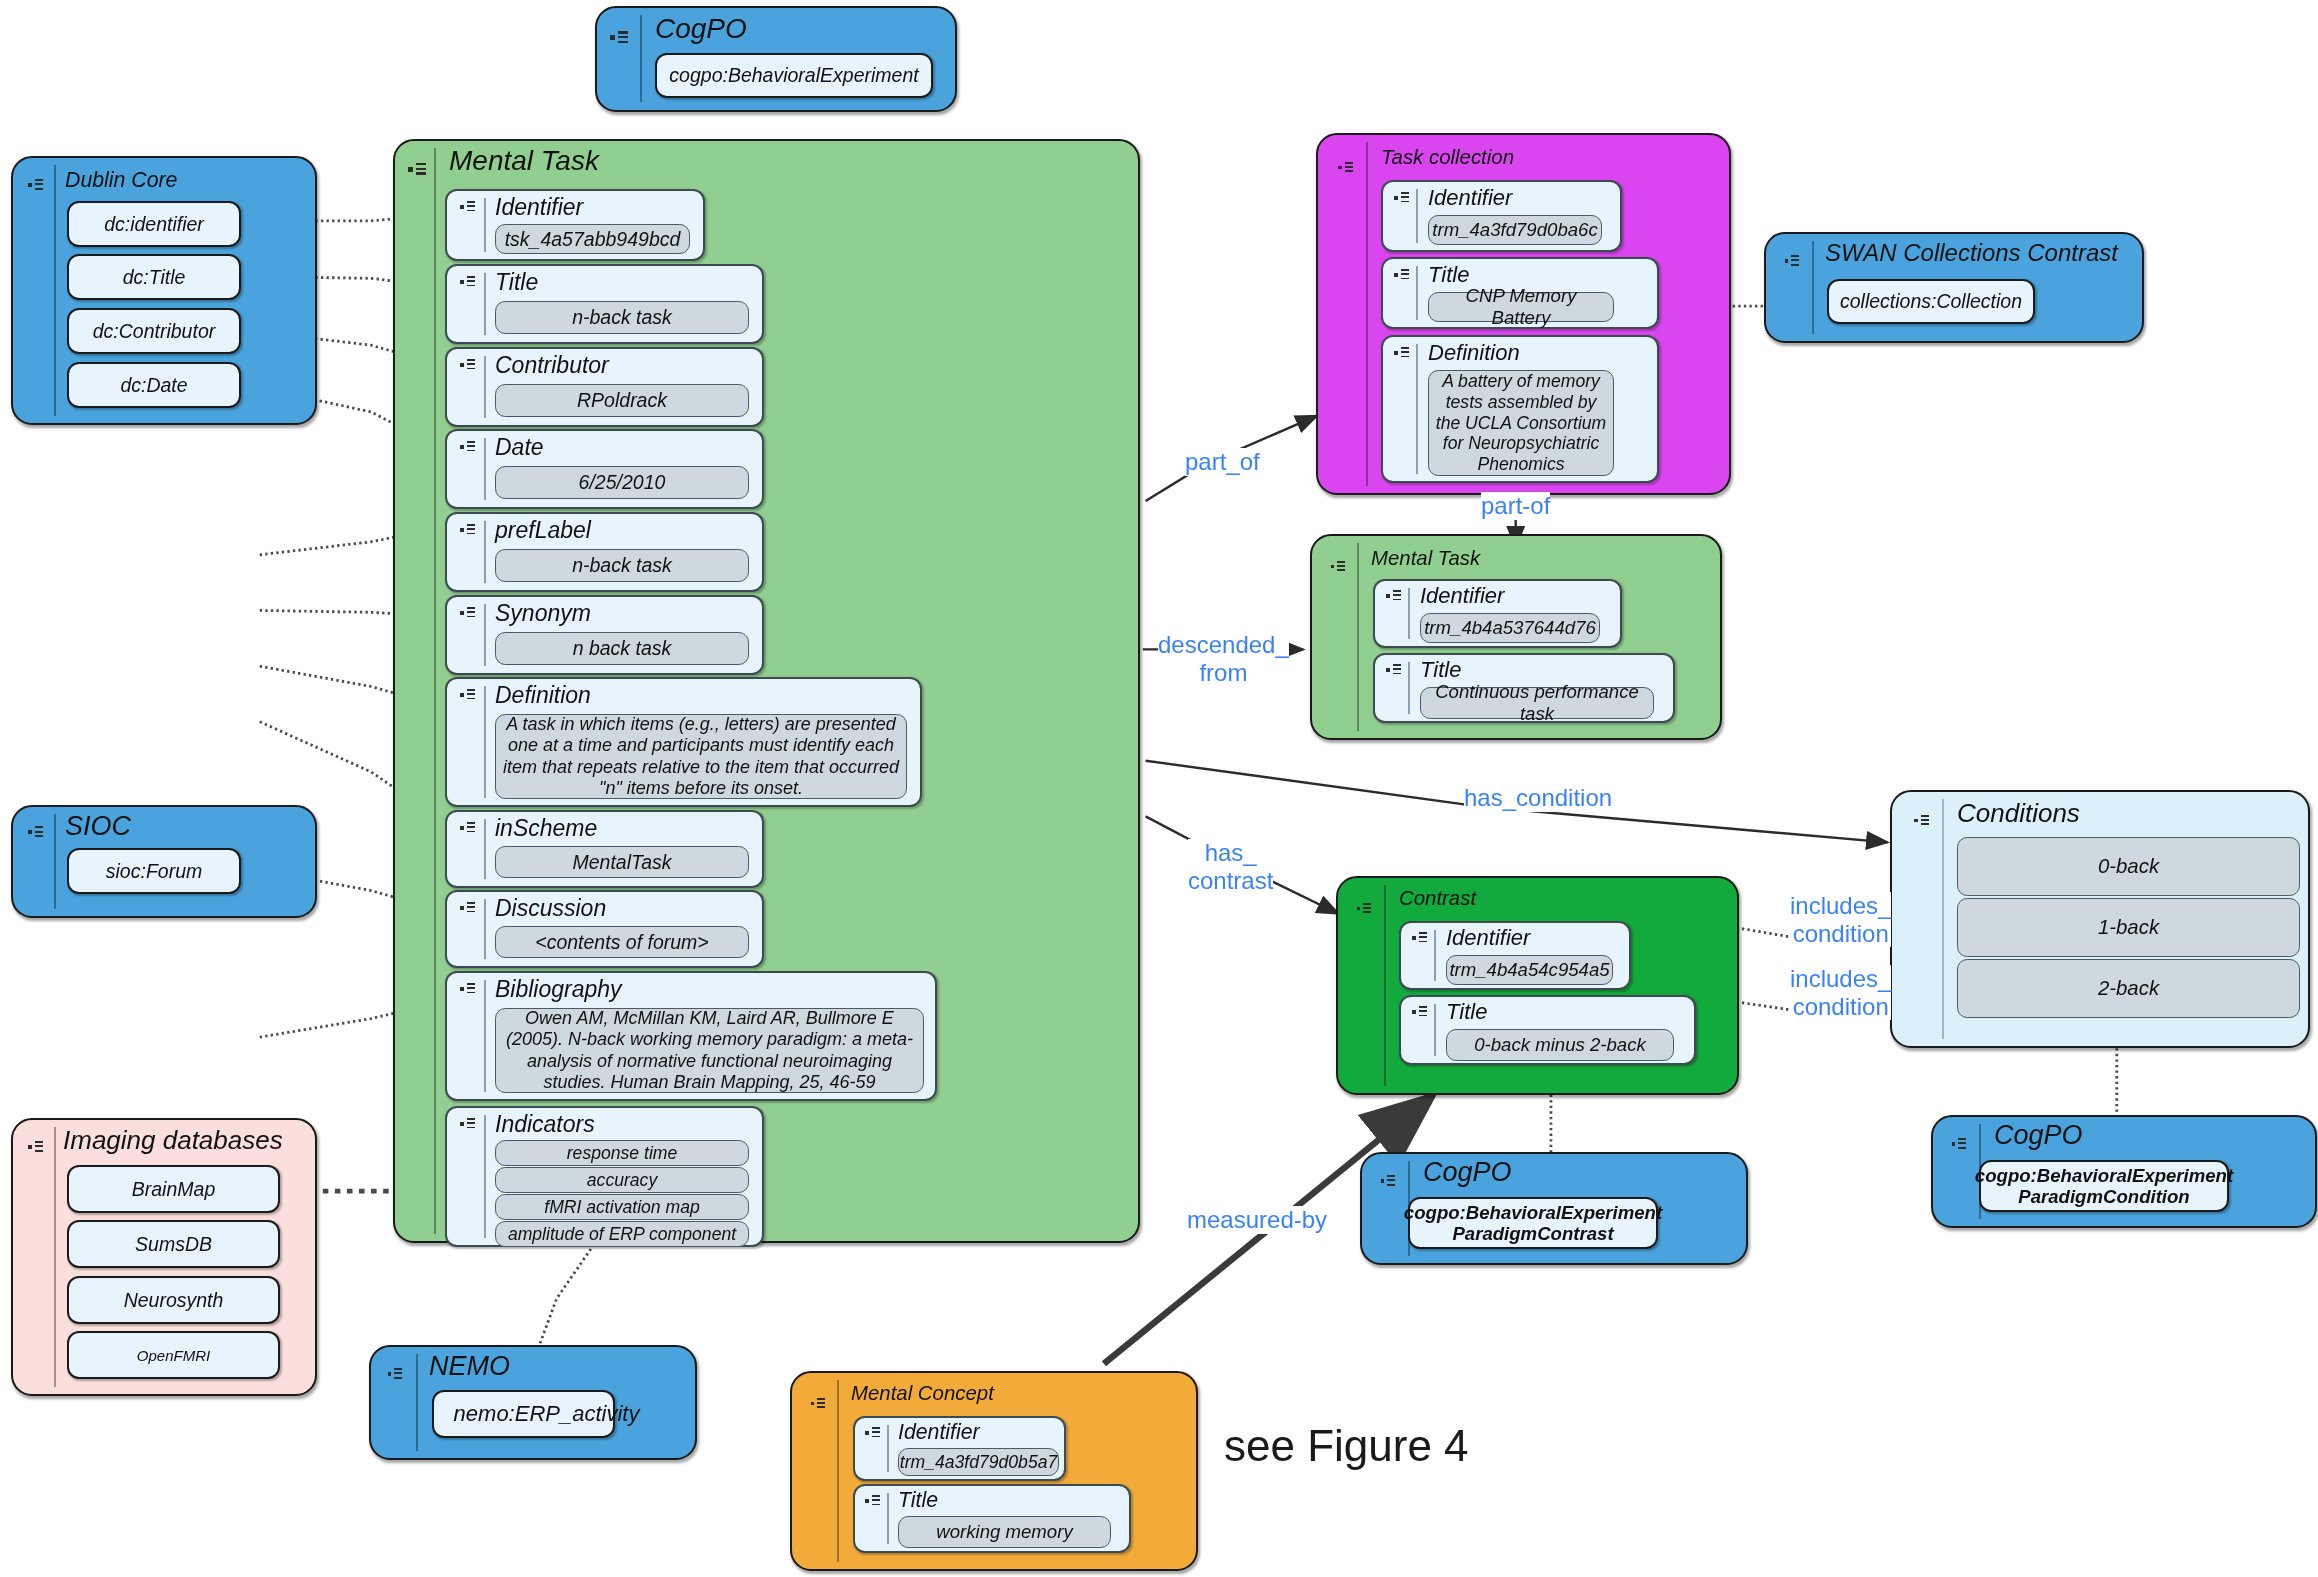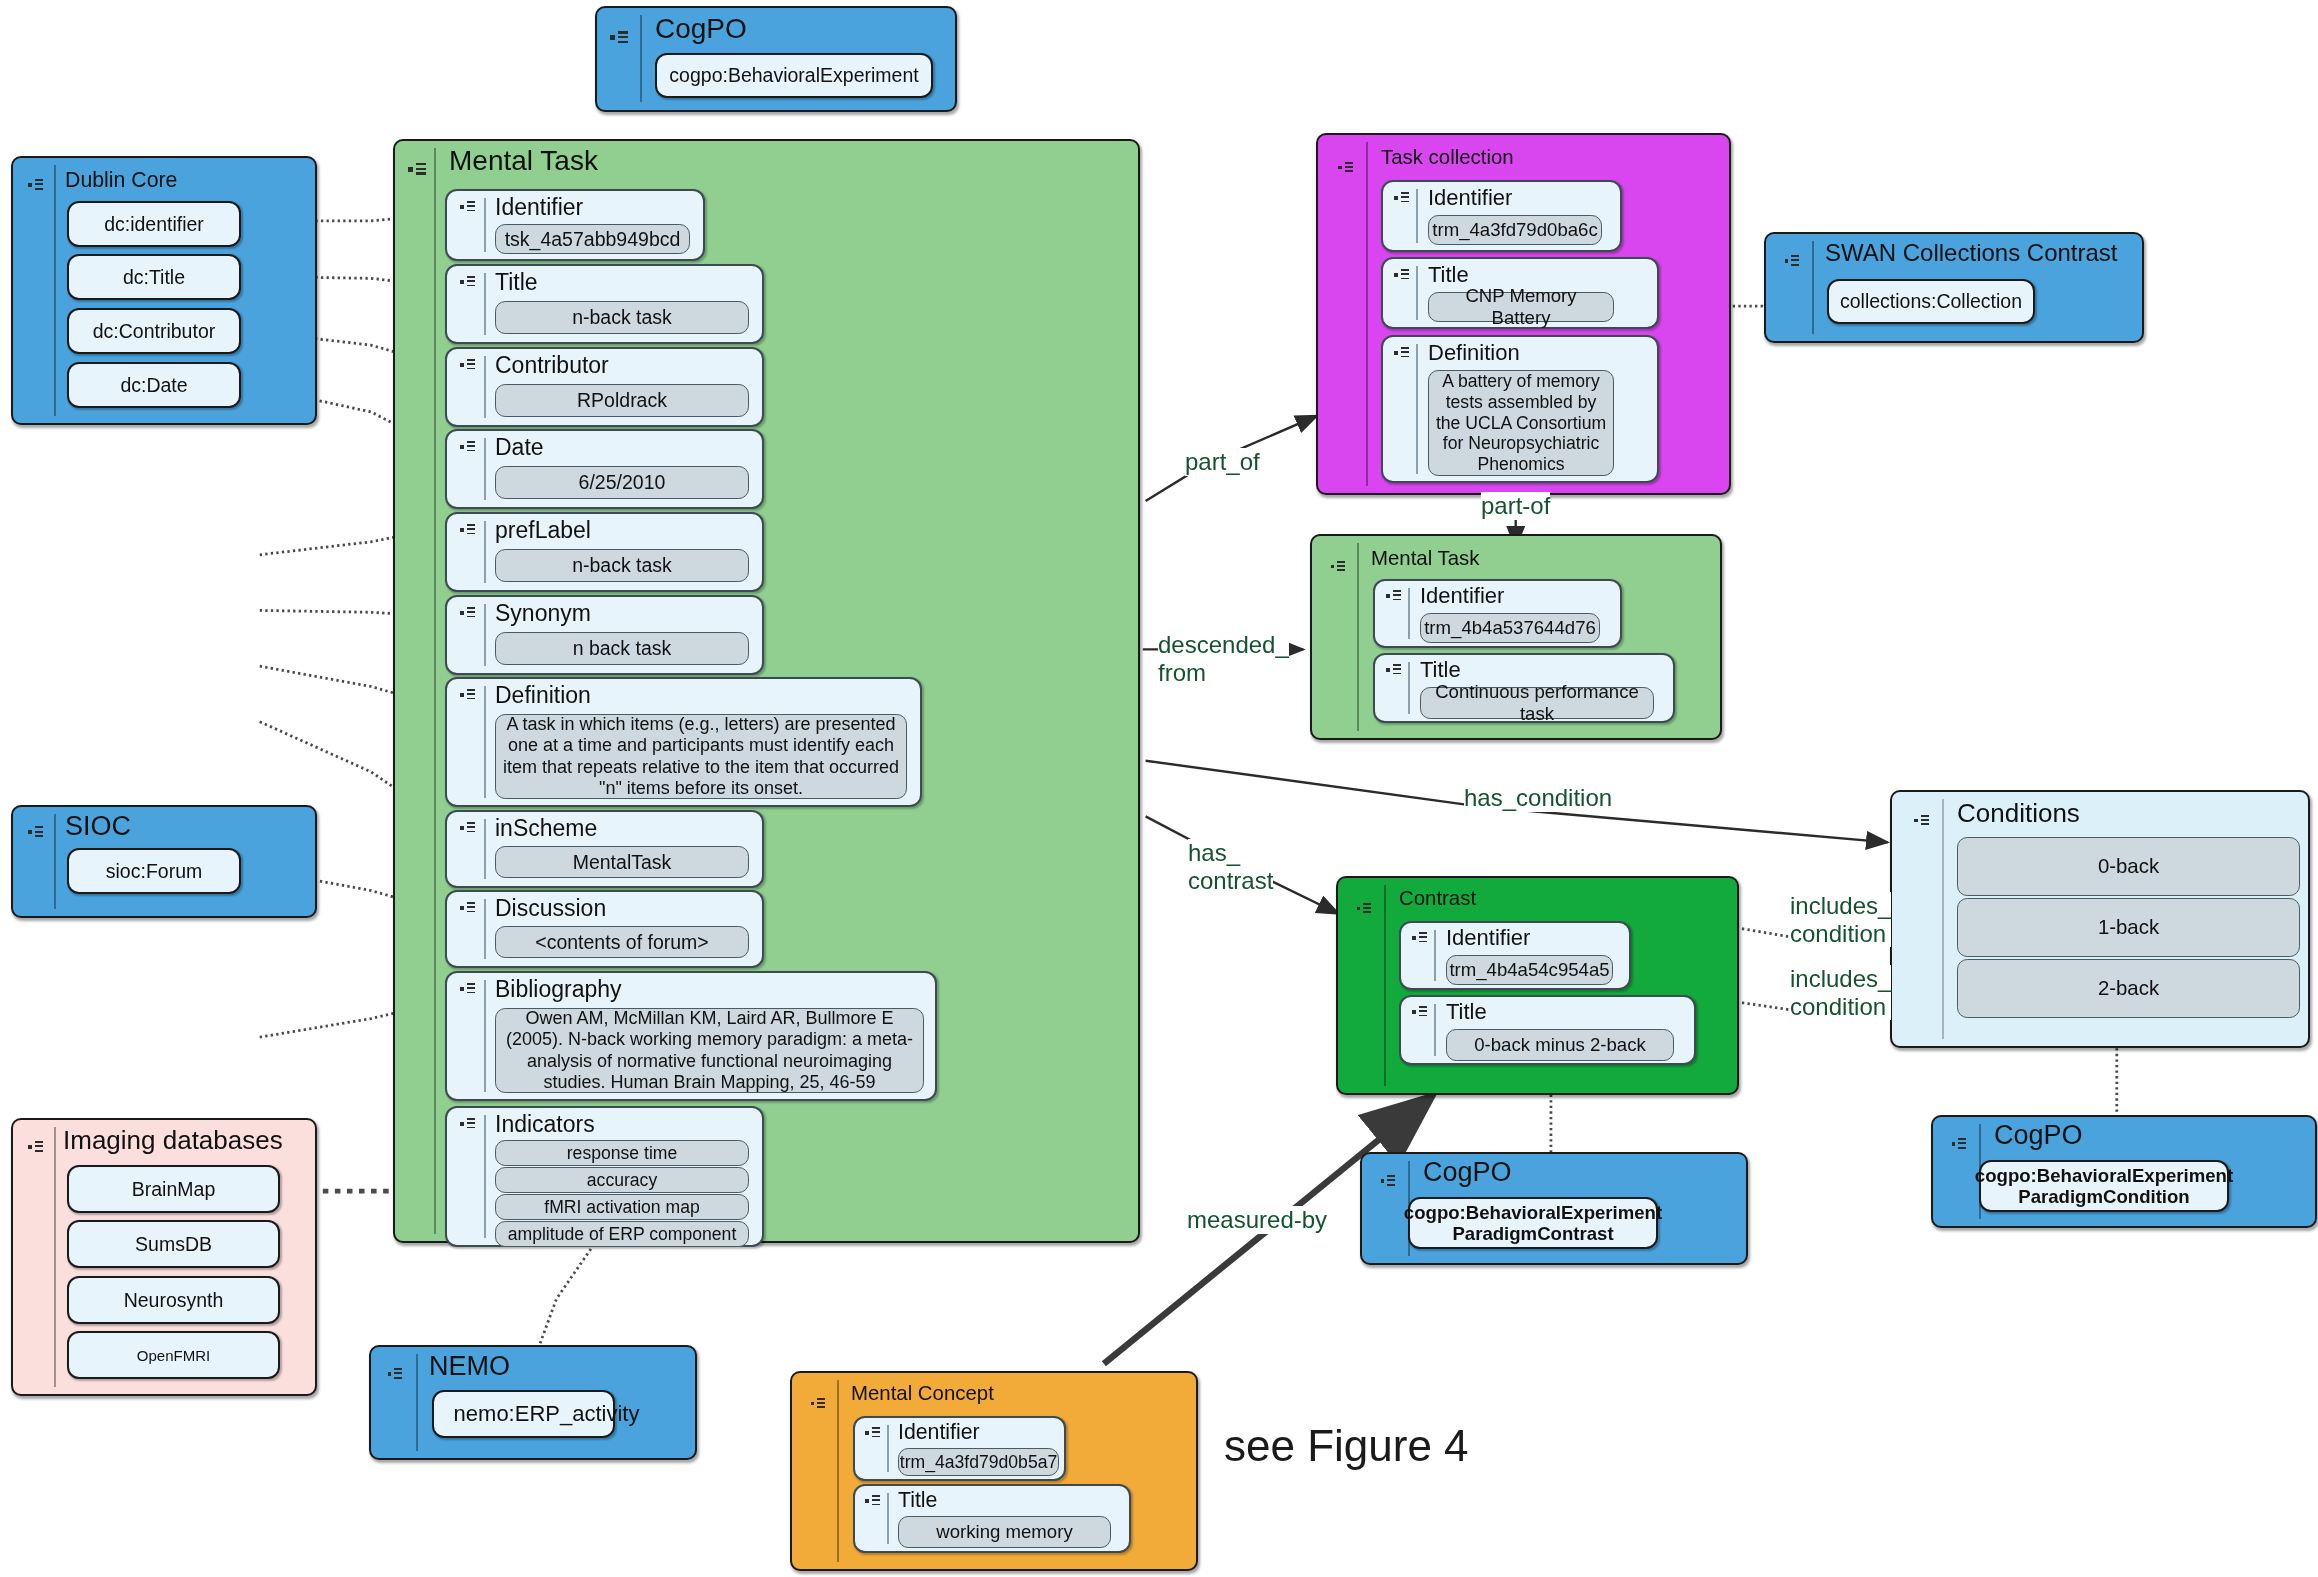--- a/index.html
+++ b/index.html
@@ -1,21 +1,21 @@
 <!DOCTYPE html>
 <html style="font-size:15px"><head>
 <meta charset="utf-8">
 <style>
   html,body{margin:0;padding:0;background:#ffffff;}
   body{font-family:"Liberation Sans","DejaVu Sans",sans-serif;}
   #stage{position:relative;width:2319px;height:1578px;overflow:hidden;background:#fff;}
 
   
-  .node{position:absolute;box-sizing:border-box;border:2.3px solid #1a1a1a;border-radius:10px;
-        box-shadow:1.9px 2.8px 2.8px rgba(0,0,0,.35);}
+  .node{position:absolute;box-sizing:border-box;border:2.3px solid #1a1a1a;border-radius:21px;
+        box-shadow:1.9px 2.8px 2.8px rgba(0,0,0,.35);font-style:italic;}
   .node > .vrule{position:absolute;top:7.4px;bottom:7.4px;width:1.9px;background:rgba(0,0,0,.35);}
   .node > .ttl{position:absolute;font-weight:400;color:#111;white-space:nowrap;}
 
   
   .handle{position:absolute;width:20.4px;height:16.7px;}
   .handle i{position:absolute;background:#2c2c2c;display:block;}
   .handle i.sq{left:0;top:5.6px;width:4.6px;height:4.6px;}
   .handle i.l1{left:8.3px;top:1.9px;width:9.3px;height:2.2px;}
   .handle i.l2{left:8.3px;top:6.5px;width:9.3px;height:2.2px;}
   .handle i.l3{left:8.3px;top:11px;width:9.3px;height:2.2px;}
@@ -33,21 +33,21 @@
   .val{position:absolute;box-sizing:border-box;border:1.7px solid #4a5a63;border-radius:10.2px;
        background:#cdd9de;display:flex;align-items:center;justify-content:center;
        color:#111;text-align:center;line-height:1.18;padding:1.9px 5.6px;}
   
   .card{position:absolute;box-sizing:border-box;border:2px solid #3c4a52;border-radius:12px;
         background:#e8f4fb;box-shadow:1.4px 1.9px 1.9px rgba(0,0,0,.25);}
   .card > .crule{position:absolute;width:1.7px;background:#8aa0ac;}
   .card > .clabel{position:absolute;color:#111;white-space:nowrap;}
 
   
-  .elabel{position:absolute;color:#14532d;background:#fff;white-space:pre;line-height:1.15;text-align:left;}
+  .elabel{position:absolute;color:#3b82f6;background:#fff;white-space:pre;line-height:1.15;text-align:center;}
   .bigNote{position:absolute;color:#1a1a1a;white-space:nowrap;}
 
   svg.wires{position:absolute;left:0;top:0;width:2319px;height:1578px;overflow:visible;}
 </style>
 </head>
 <body>
 
 <div id="stage">
 
   <svg class="wires" xmlns="http://www.w3.org/2000/svg" viewBox="0 0 2500 1701" width="2319" height="1578">

